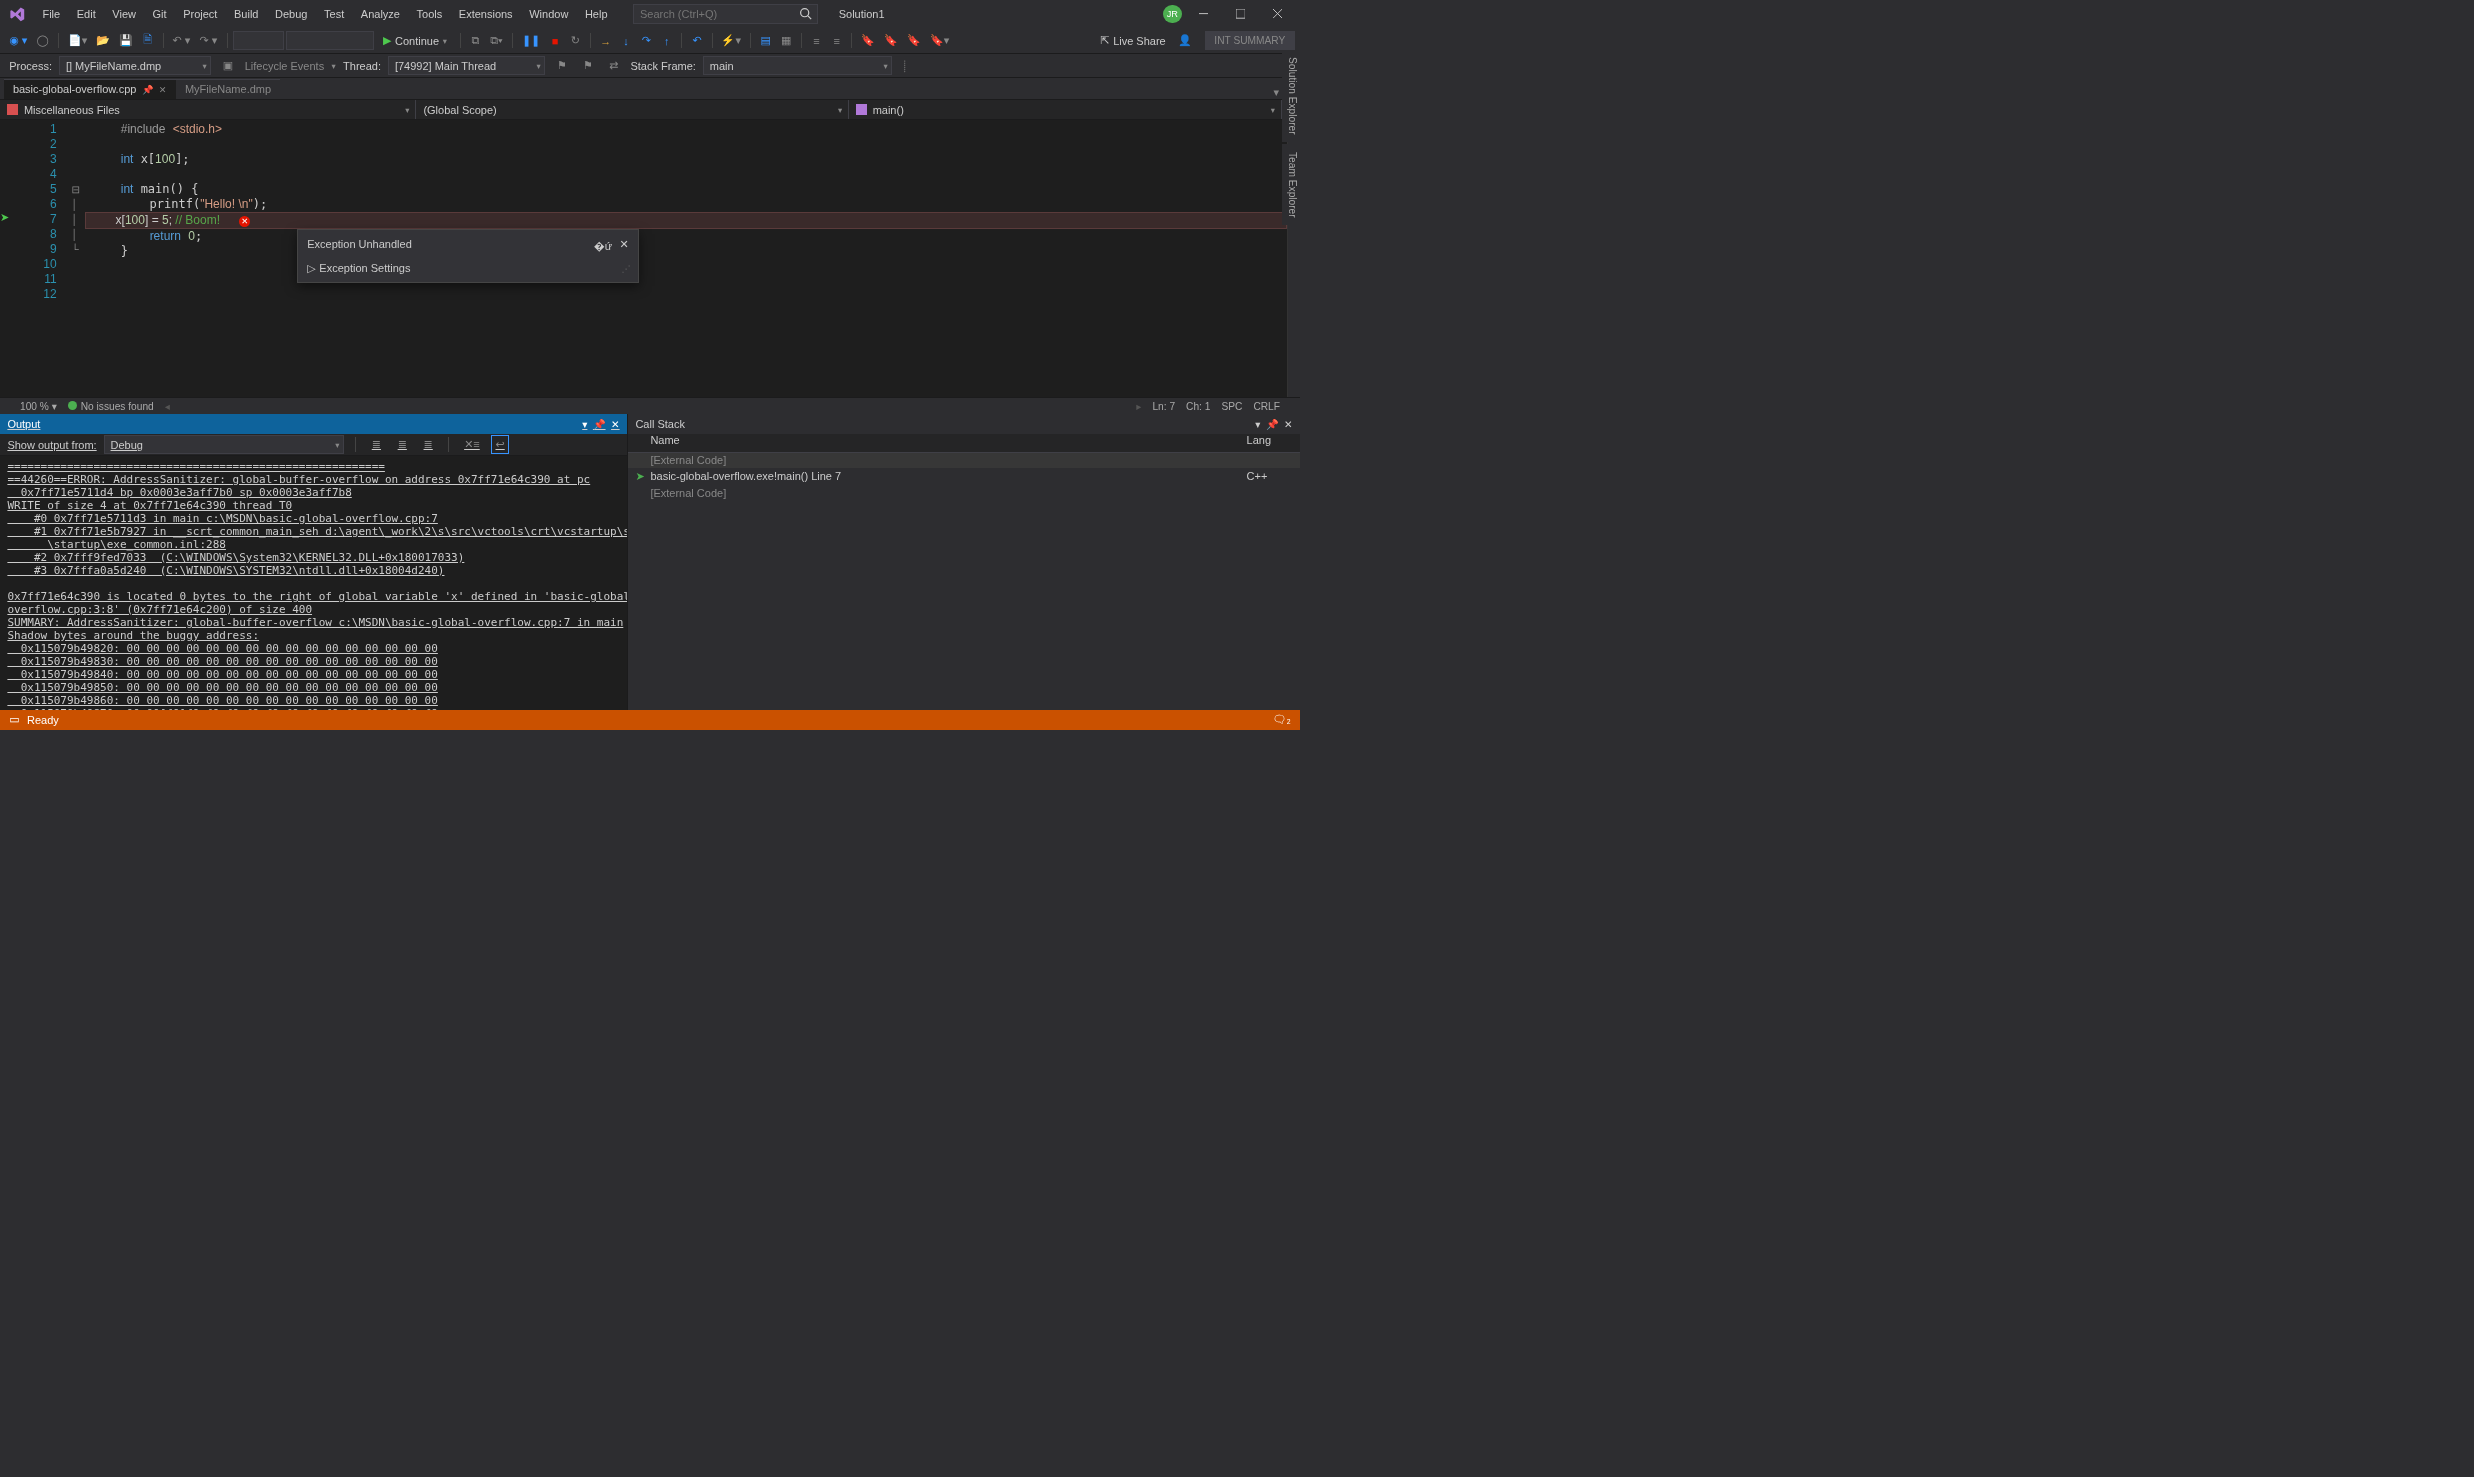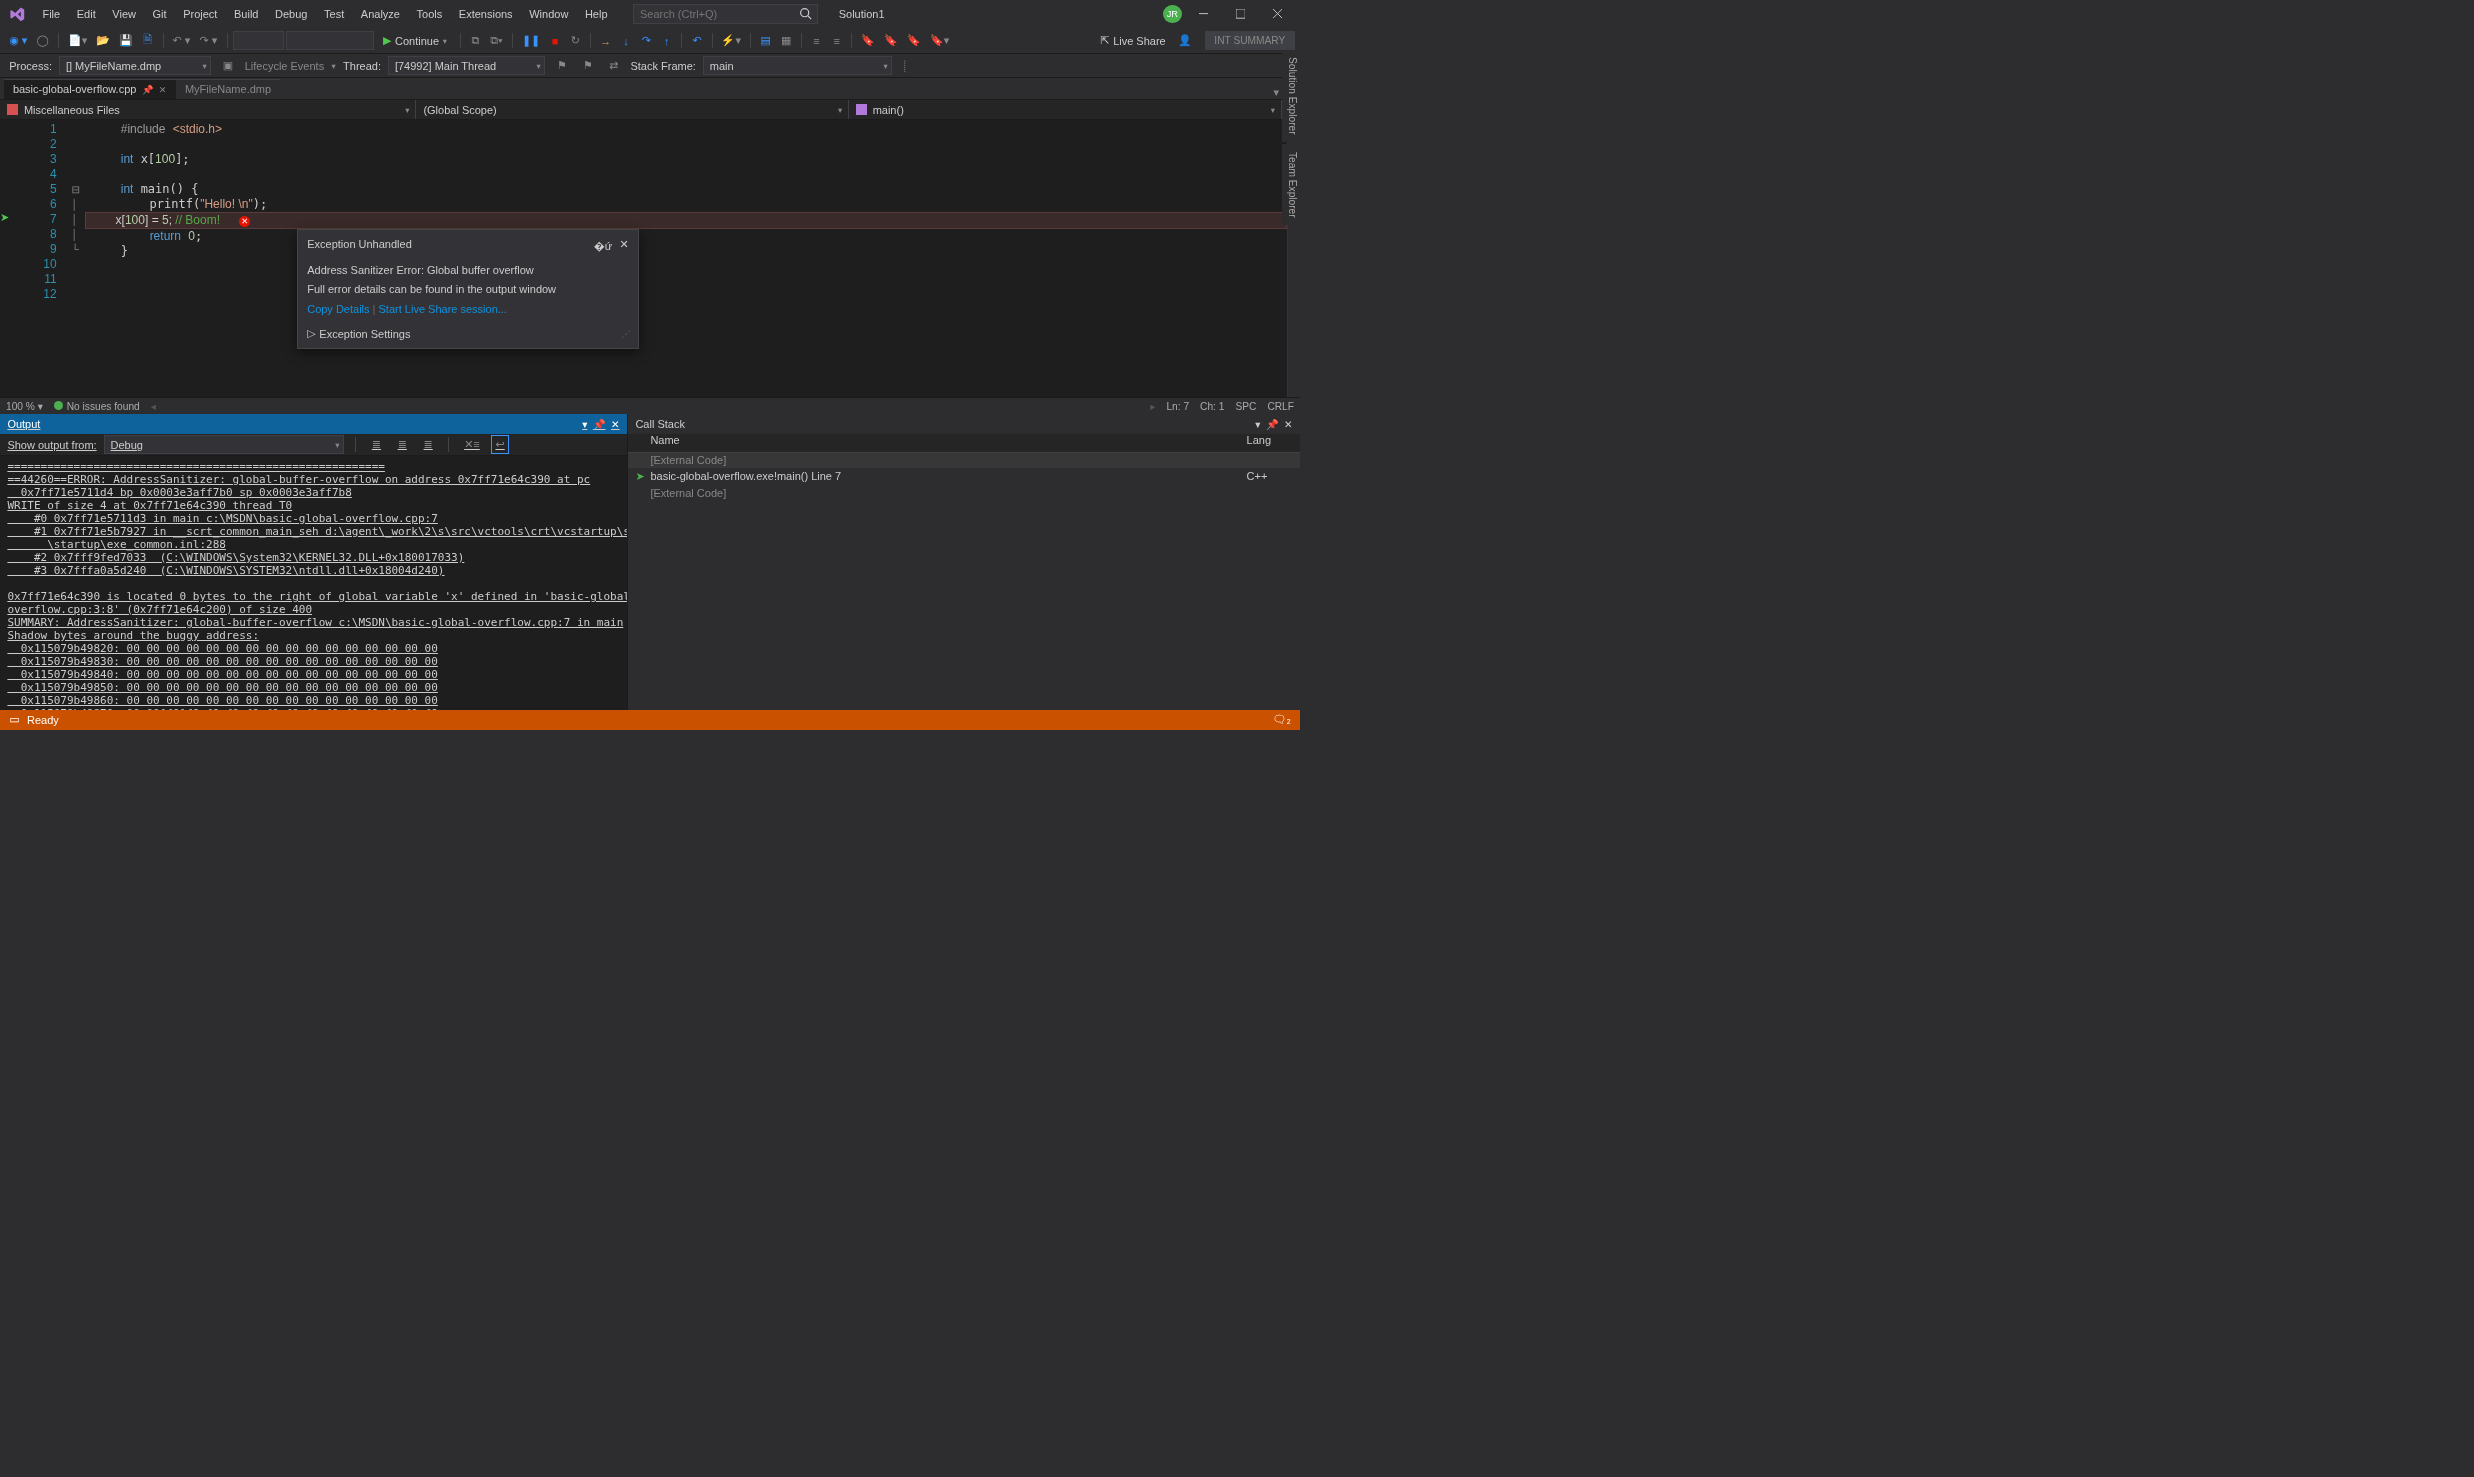--- a/index.html
+++ b/index.html
@@ -53,21 +53,21 @@
 .arrow-marker { position:absolute; left:0; top: 91px; color:#4ec94e; font-size:11px;}
 .scroll-track { width: 13px; background: #2d2d30; border-left:0.9px solid #333;}
 .popup { position: absolute; left: 284px; top: 109px; width: 342px; background: #333337; border: 0.9px solid #454545; box-shadow: 0 3.7px 11px rgba(0,0,0,.5); z-index: 10; margin-left: 13px; }
 .popup-title { padding: 7.4px 9.2px 3.7px; display:flex; font-size: 11px; }
 .popup-title .ttl { flex:1; }
 .popup-body { padding: 3.7px 9.2px 3.7px; font-size: 11px; }
 .popup-row { padding: 3.7px 0; }
 .link { color: #0e93e0; cursor: pointer; }
 .popup-footer { padding: 5.5px 9.2px 7.4px; display:flex;align-items:center; }
 .resize { margin-left:auto; color:#666; font-size:9.2px; letter-spacing:-1.8px;}
-.editor-status { height: 16.6px; background: #2d2d30; border-top: 0.9px solid #1b1b1c; display: flex; align-items: center; padding: 0 6px; font-size: 10.2px; color: #aaa; gap:11px;}
+.editor-status { height: 16.6px; background: #2d2d30; border-top: 0.9px solid #1b1b1c; display: flex; align-items: center; padding: 0 20px; font-size: 10.2px; color: #aaa; gap:11px;}
 .ok-dot { width:9.2px;height:9.2px;border-radius:50%;background:#4caf50;display:inline-block;margin-right:3.7px;}
 .bottom-panels { display: flex; height: 316px; }
 .output-panel { width: 628px; display: flex; flex-direction: column; border-right: 0.9px solid #1b1b1c; text-decoration: underline; }
 .panel-title { height: 20.3px; display: flex; align-items: center; padding: 0 7.4px; font-size: 11px; }
 .panel-title.active { background: #0e639c; color: #fff; }
 .panel-title.inactive { background: #2d2d30; color: #ccc; }
 .panel-title .ttl { flex:1; }
 .panel-ctrl { display:flex;gap:5.5px;font-size:10.2px;}
 .output-tb { height: 22px; background: #252526; border-bottom: 0.9px solid #1b1b1c; display: flex; align-items: center; padding: 0 7.4px; gap: 7.4px; }
 .output-tb select, .out-dd { background: #333337; border: 0.9px solid #3f3f46; color: #ccc; padding: 0.9px 18.5px 0.9px 5.5px; font-size: 11px; height:18.5px; position:relative; display:flex;align-items:center;}
@@ -292,29 +292,20 @@
      
      </div>
   <div class="scroll-track"></div>
 
   <div class="popup">
     <div class="popup-title">
       <span class="ttl">Exception Unhandled</span>
       <span style="margin-right:7.4px;cursor:pointer">�ứ</span>
       <span style="cursor:pointer">✕</span>
     </div>
-    <div class="popup-body">
-      <div class="popup-row">Address Sanitizer Error: Global buffer overflow</div>
-      <div class="popup-row">Full error details can be found in the output window</div>
-      <div class="popup-row">
-        <span class="link">Copy Details</span>
-        <span style="color:#666"> | </span>
-        <span class="link">Start Live Share session...</span>
-      </div>
-    </div>
     <div class="popup-footer">
       <span style="margin-right:3.7px">▷</span>
       <span>Exception Settings</span>
       <span class="resize">⋰</span>
     </div>
   </div>
 </div>
 
 <div class="editor-status">
   <span><span>100 %</span> ▾</span>

